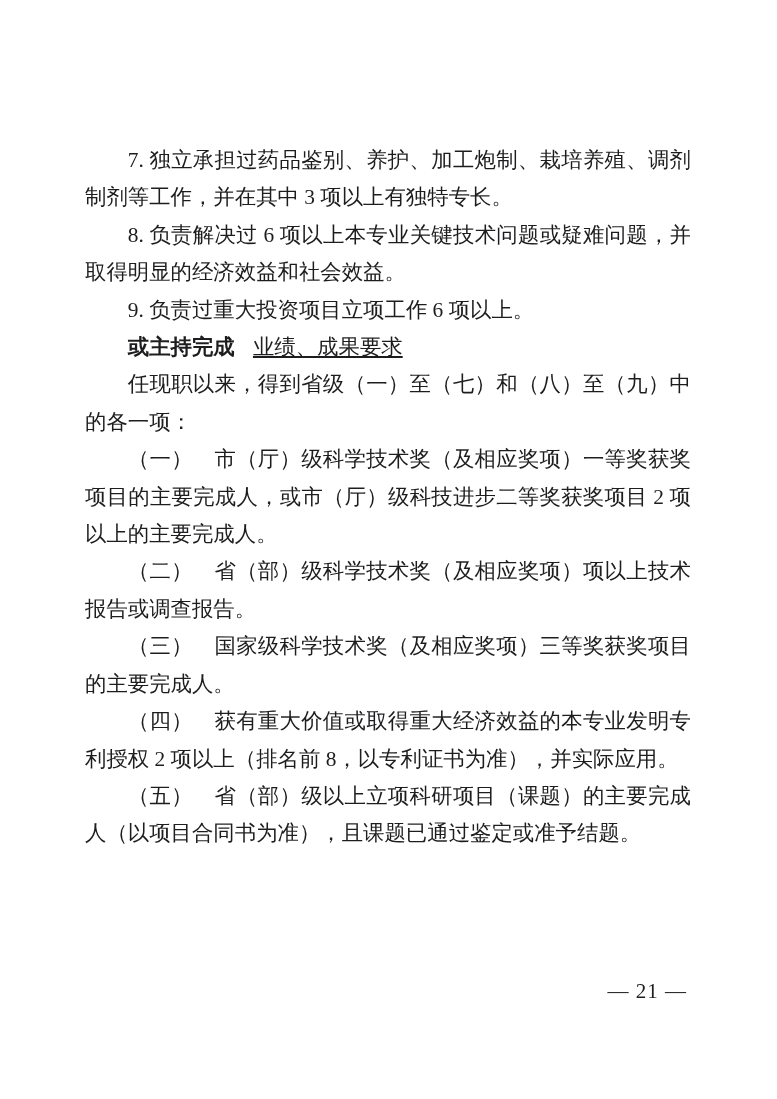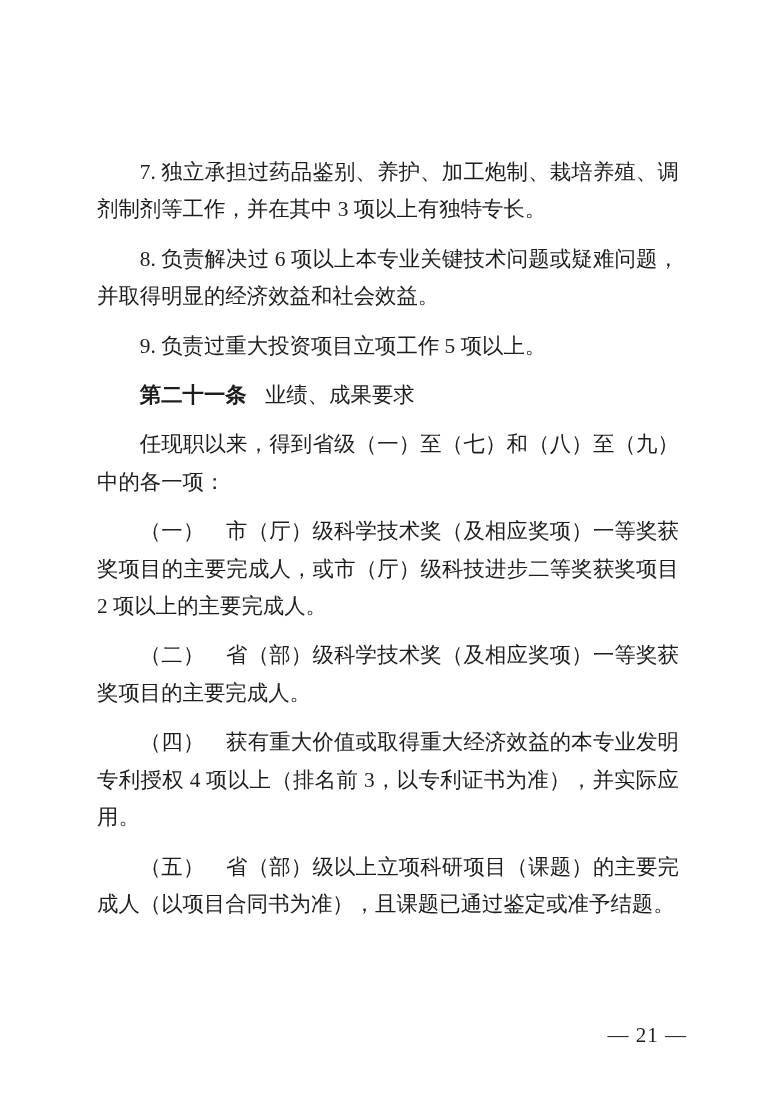--- a/index.html
+++ b/index.html
@@ -17,69 +17,70 @@
     font-family: "Liberation Serif", "DejaVu Serif", serif;
     color: #1d1d1f;
   }
   .doc-body {
     position: absolute;
     left: 85px;
     top: 142px;
     width: 606px;
   }
   .para {
-    margin: 12px;
+    margin: 0;
     font-size: 21.4px;
     line-height: 37.4px;
     text-align: justify;
     text-justify: inter-character;
     text-indent: 2em;
     word-break: normal;
     overflow-wrap: break-word;
   }
   .article-heading .article-no {
     font-weight: 700;
     font-family: "Liberation Sans", "DejaVu Sans", sans-serif;
   }
   .article-heading .article-title {
     margin-left: 0.85em;
+    text-decoration: underline;
   }
   .page-footer {
     position: absolute;
     top: 979px;
     right: 90px;
     font-size: 21px;
     line-height: 24px;
     color: #1d1d1f;
     letter-spacing: 1px;
-    margin-top: 44px;
   }
 </style>
 </head>
 <body>
 
 <div class="page">
   <div class="doc-body">
 
     <p class="para">7. 独立承担过药品鉴别、养护、加工炮制、栽培养殖、调剂制剂等工作，并在其中 3 项以上有独特专长。</p>
 
     <p class="para">8. 负责解决过 6 项以上本专业关键技术问题或疑难问题，并取得明显的经济效益和社会效益。</p>
 
-    <p class="para">9. 负责过重大投资项目立项工作 5 项以上。</p>
+    <p class="para">9. 负责过重大投资项目立项工作 6 项以上。</p>
 
-    <p class="para article-heading"><span class="article-no">第二十一条</span><span class="article-title">业绩、成果要求</span></p>
+    <p class="para article-heading"><span class="article-no">或主持完成</span><span class="article-title">业绩、成果要求</span></p>
 
     <p class="para">任现职以来，得到省级（一）至（七）和（八）至（九）中的各一项：</p>
 
     <p class="para">（一）　市（厅）级科学技术奖（及相应奖项）一等奖获奖项目的主要完成人，或市（厅）级科技进步二等奖获奖项目 2 项以上的主要完成人。</p>
 
-    <p class="para">（二）　省（部）级科学技术奖（及相应奖项）一等奖获奖项目的主要完成人。</p>
+    <p class="para">（二）　省（部）级科学技术奖（及相应奖项）项以上技术报告或调查报告。</p>
 
+    <p class="para">（三）　国家级科学技术奖（及相应奖项）三等奖获奖项目的主要完成人。</p>
 
-    <p class="para">（四）　获有重大价值或取得重大经济效益的本专业发明专利授权 4 项以上（排名前 3，以专利证书为准），并实际应用。</p>
+    <p class="para">（四）　获有重大价值或取得重大经济效益的本专业发明专利授权 2 项以上（排名前 8，以专利证书为准），并实际应用。</p>
 
     <p class="para">（五）　省（部）级以上立项科研项目（课题）的主要完成人（以项目合同书为准），且课题已通过鉴定或准予结题。</p>
 
 
   </div>
 
   <div class="page-footer">— 21 —</div>
 </div>
 
 </body></html>

